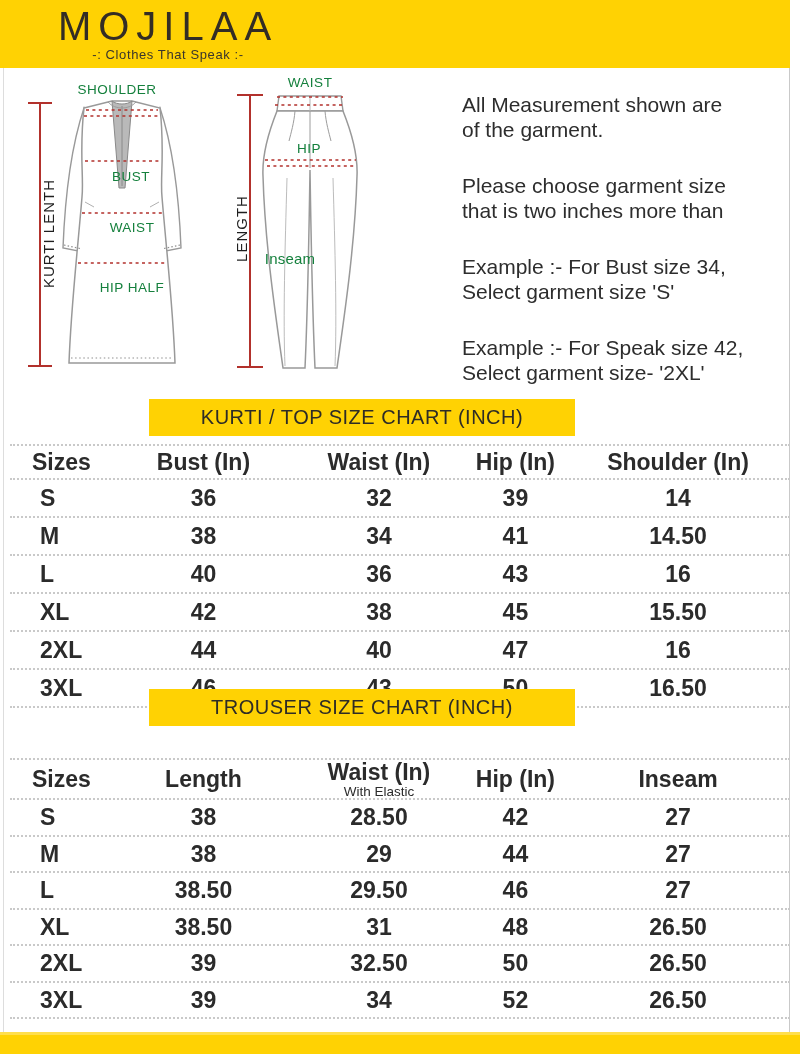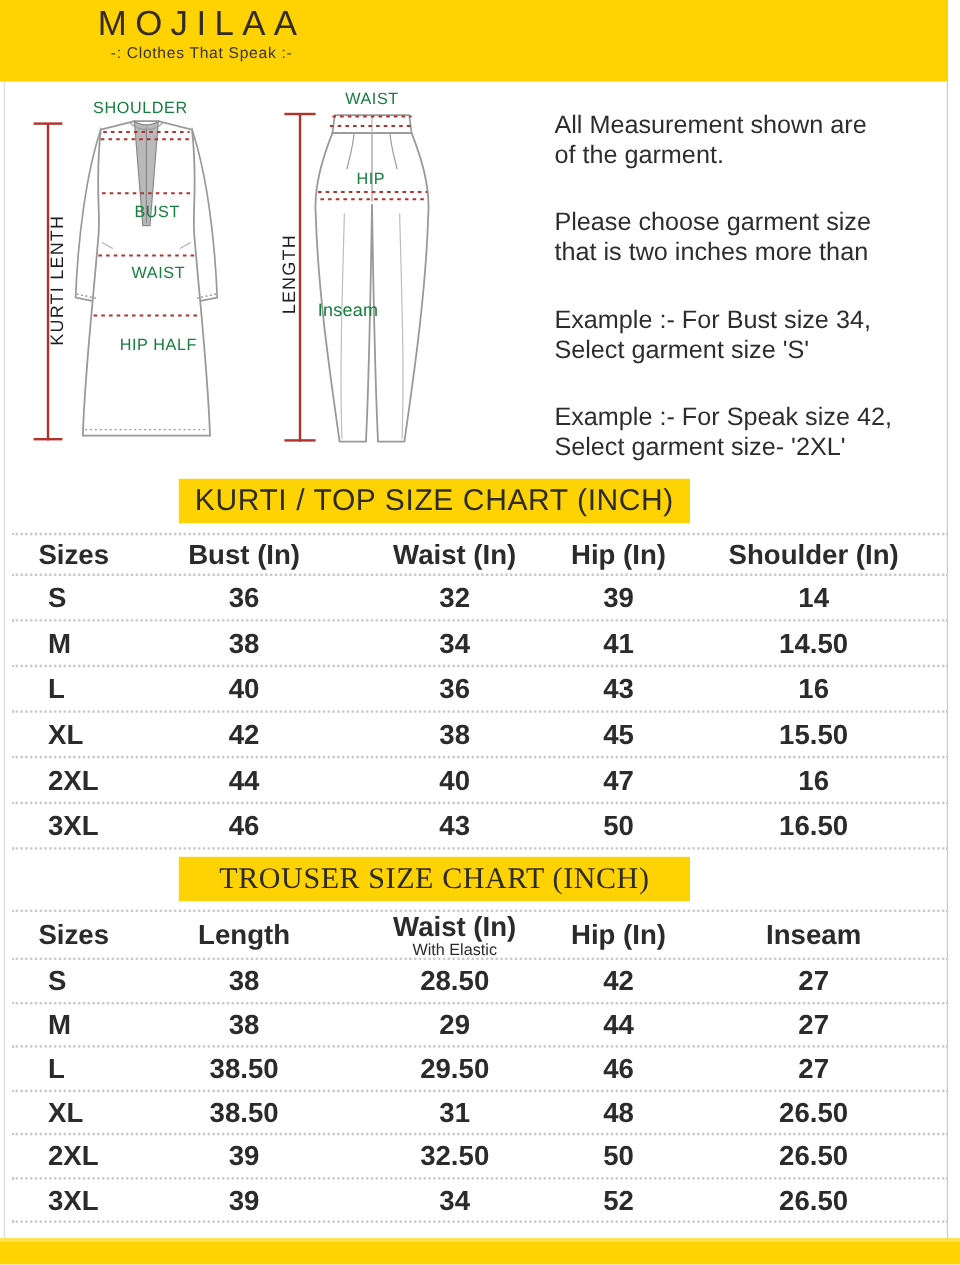--- a/index.html
+++ b/index.html
@@ -15,21 +15,21 @@
   .hairline.right { left:789px; background:#c9c9c9; }
 
   
   .header-band {
     position:absolute; left:0; top:0; width:790px; height:68px;
     background:#FFD203;
   }
   .logo-wrap { position:absolute; left:0; top:0; width:336px; height:68px; text-align:center; }
   .logo {
     display:block; margin-top:6px;
-    font-size:29px; font-weight:200; letter-spacing:7px;
+    font-size:40px; font-weight:200; letter-spacing:7px;
     color:#332d25; line-height:1.0;
   }
   .tagline {
     display:block; margin-top:1px;
     font-size:13px; color:#3a352c; letter-spacing:0.6px;
   }
 
   
   .diagram-label {
     position:absolute; text-align:center; color:#15803d;
@@ -47,25 +47,25 @@
 
   
   .notes { position:absolute; left:462px; top:92px; width:320px; color:#2d2d2d; }
   .note-para { margin-bottom:31px; }
   .note-line { font-size:21px; line-height:25px; }
 
   
   .chart-banner {
     position:absolute; left:149px; width:426px; height:37px;
     background:#FFD203; color:#2e2c26;
-    font-size:25px; line-height:37px; text-align:center; letter-spacing:0.5px;
+    font-size:20px; line-height:37px; text-align:center; letter-spacing:0.5px;
     white-space:nowrap;
   }
   .banner-kurti   { top:399px; }
-  .banner-trouser { top:714px;font-family:Liberation Serif, serif; }
+  .banner-trouser { top:689px; }
 
   
   .size-table { position:absolute; left:10px; width:780px; }
   .table-kurti   { top:444px; }
   .table-trouser { top:758px; }
   .trow {
     display:flex; align-items:center;
     border-bottom:2px dotted #c9c9c9;
     height:38px;
   }

